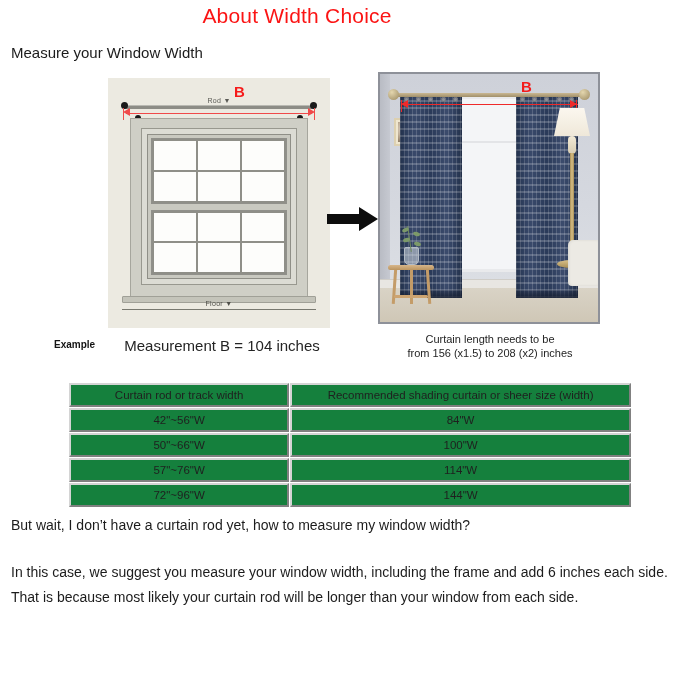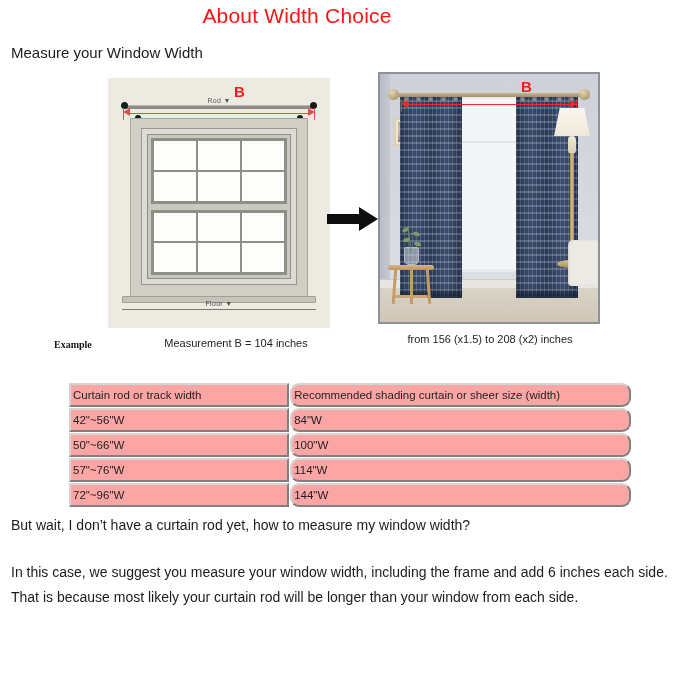--- a/index.html
+++ b/index.html
@@ -210,29 +210,28 @@
   }
 
   
   .example-label {
     position: absolute;
     left: 54px;
     top: 339px;
     font-size: 10px;
     font-weight: bold;
     color: #141414;
-    font-family: Liberation Serif, serif;
   }
   .measure-caption {
     position: absolute;
-    left: 125px;
+    left: 111px;
     top: 337px;
     width: 222px;
     text-align: center;
-    font-size: 11px;
+    font-size: 15px;
     color: #242424;
   }
 
   
   .big-arrow {
     position: absolute;
     left: 327px;
     top: 206px;
     width: 52px;
     height: 26px;
@@ -533,29 +532,29 @@
   .sizing-table {
     position: absolute;
     left: 68px;
     top: 382px;
     width: 564px;
     border-collapse: separate;
     border-spacing: 1px;
   }
   .sizing-table td {
     border: 2px outset #d4d4d4;
-    background: #fca5a5;
-    text-align: left;
+    background: #15803d;
+    text-align: center;
     font-size: 11.5px;
     color: #1f1f1f;
     height: 18px;
     padding: 1px 2px;
   }
   .col-a { width: 218px; }
-  .col-b { width: 342px; border-radius: 9px; }
+  .col-b { width: 342px; }
 
   
   .para {
     position: absolute;
     left: 11px;
     font-size: 14px;
     line-height: 25px;
     color: #1c1c1c;
     width: 660px;
   }
@@ -678,20 +677,21 @@
   <div class="side-table-top"></div>
   <div class="vase"></div>
   <div class="plant-stem"></div>
   <div class="leaf" style="left:22px;bottom:90px;transform:rotate(-25deg);"></div>
   <div class="leaf" style="left:33px;bottom:86px;transform:rotate(20deg);"></div>
   <div class="leaf" style="left:23px;bottom:80px;transform:rotate(-18deg);"></div>
   <div class="leaf" style="left:34px;bottom:76px;transform:rotate(16deg);"></div>
 </div>
 
 <div class="photo-caption">
+  <div>Curtain length needs to be</div>
   <div>from 156 (x1.5) to 208 (x2) inches</div>
 </div>
 
 <table class="sizing-table">
   <tbody>
     <tr>
       <td class="col-a">Curtain rod or track width</td>
       <td class="col-b">Recommended shading curtain or sheer size (width)</td>
     </tr>
     <tr>

